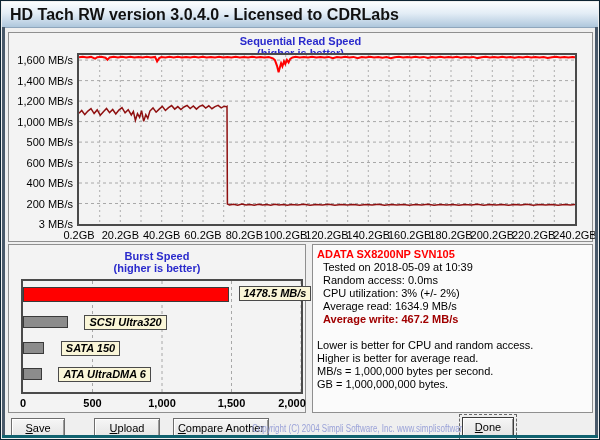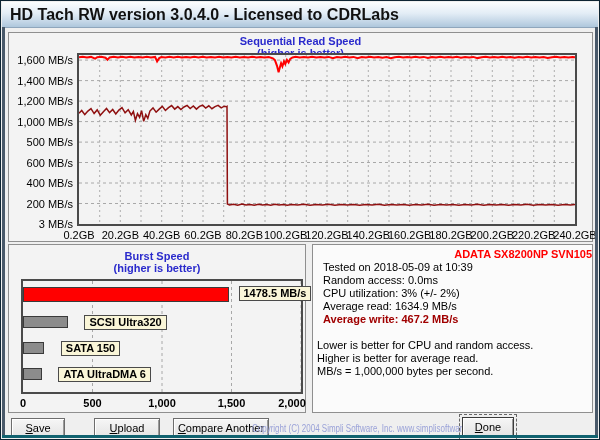--- a/index.html
+++ b/index.html
@@ -25,33 +25,33 @@
   #panel-burst{left:7px;top:243px;width:298px;height:169px;}
   #panel-info{left:311px;top:243px;width:281px;height:169px;background:#fbfbfb;}
   .chart-title{position:absolute;left:0;right:0;text-align:center;font-size:11px;font-weight:700;}
   .chart-sub{position:absolute;left:0;right:0;text-align:center;font-size:11px;font-weight:700;}
   #panel-seq .chart-title{top:2px;}
   #panel-seq .chart-sub{top:14px;}
   #panel-burst .chart-title{top:5px;}
   #panel-burst .chart-sub{top:17px;}
   .plot{position:absolute;border:2px solid #4a4a4a;background:#f3f3f3;}
   #seq-plot{left:68px;top:20px;width:500px;height:173px;}
-  #burst-plot{left:12px;top:34px;width:282px;height:115px;}
+  #burst-plot{left:12px;top:34px;width:282px;height:115px;font-style:italic;}
   .ylab{position:absolute;width:62px;text-align:right;font-size:11px;color:#000;left:2px;}
   .xlab{position:absolute;width:60px;text-align:center;font-size:11px;color:#000;}
   .bxlab{position:absolute;width:48px;text-align:center;font-size:11px;font-weight:700;color:#000;}
   .bar{position:absolute;left:0;border:1px solid #3a3a3a;}
   .bar-label{
     position:absolute;height:15px;line-height:13px;padding:0 4px;
     background:#faf6d8;border:1px solid #4a4a4a;font-size:11px;font-weight:700;
     white-space:nowrap;color:#000;
   }
   .info-line{font-size:11px;line-height:13px;color:#000;white-space:nowrap;}
   .info-pad{padding:3px 0 0 4px;}
-  .drive-name{color:#ff0000;font-weight:700;text-align:right;}
+  .drive-name{color:#ff0000;font-weight:700;}
   .indent{padding-left:6px;}
   .write-red{color:#a00000;font-weight:bold;}
   .spacer{height:13px;}
   .btn{
     position:absolute;top:417px;height:20px;
     background:linear-gradient(#f6f6f6,#e4e4e4);
     border:1px solid #6d6d6d;
     box-shadow:inset 1px 1px 0 #ffffff, inset -1px -1px 0 #9a9a9a;
     font-family:"Liberation Sans",sans-serif;font-size:11px;color:#000;
     text-align:center;line-height:18px;padding:0;cursor:default;
@@ -171,20 +171,21 @@
       <div class="info-line drive-name">ADATA SX8200NP SVN105</div>
       <div class="info-line indent">Tested on 2018-05-09 at 10:39</div>
       <div class="info-line indent">Random access: 0.0ms</div>
       <div class="info-line indent">CPU utilization: 3% (+/- 2%)</div>
       <div class="info-line indent">Average read: 1634.9 MB/s</div>
       <div class="info-line indent write-red">Average write: 467.2 MB/s</div>
       <div class="spacer"></div>
       <div class="info-line">Lower is better for CPU and random access.</div>
       <div class="info-line">Higher is better for average read.</div>
       <div class="info-line">MB/s = 1,000,000 bytes per second.</div>
+      <div class="info-line">GB = 1,000,000,000 bytes.</div>
     </div>
   </div>
 
   <button class="btn" id="btn-save"><span class="u">S</span><span>ave Results</span></button>
   <button class="btn" id="btn-upload"><span class="u">U</span><span>pload Results</span></button>
   <button class="btn" id="btn-compare"><span class="u">C</span><span>ompare Another Drive</span></button>
   <div class="copyright" style="color: rgb(154, 162, 216);">Copyright (C) 2004 Simpli Software, Inc.  www.simplisoftware.com</div>
   <div class="done-wrap">
     <button class="btn" id="btn-done"><span class="u">D</span><span>one</span></button>
   </div>

